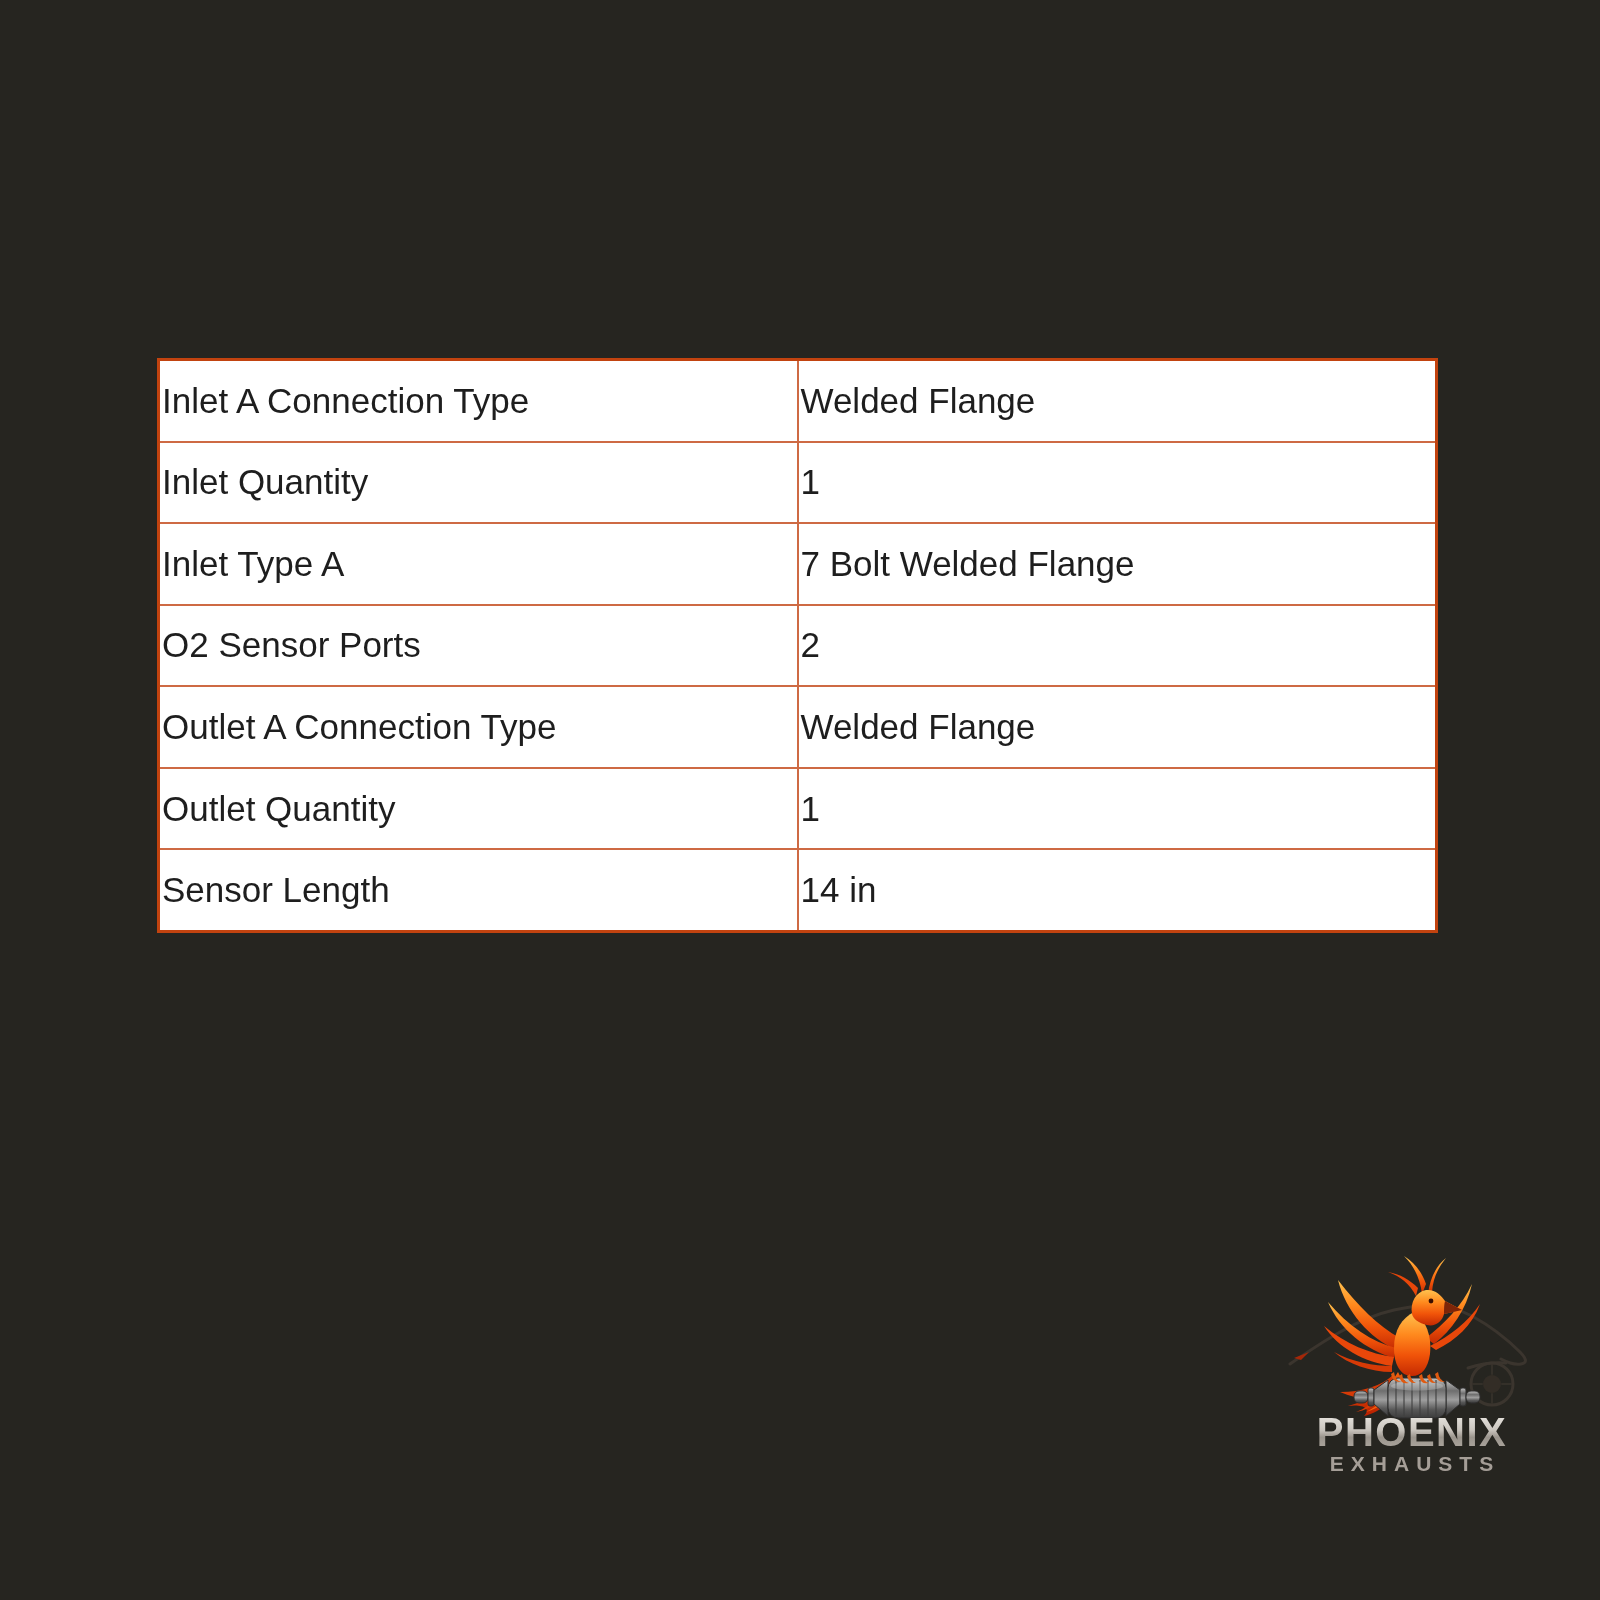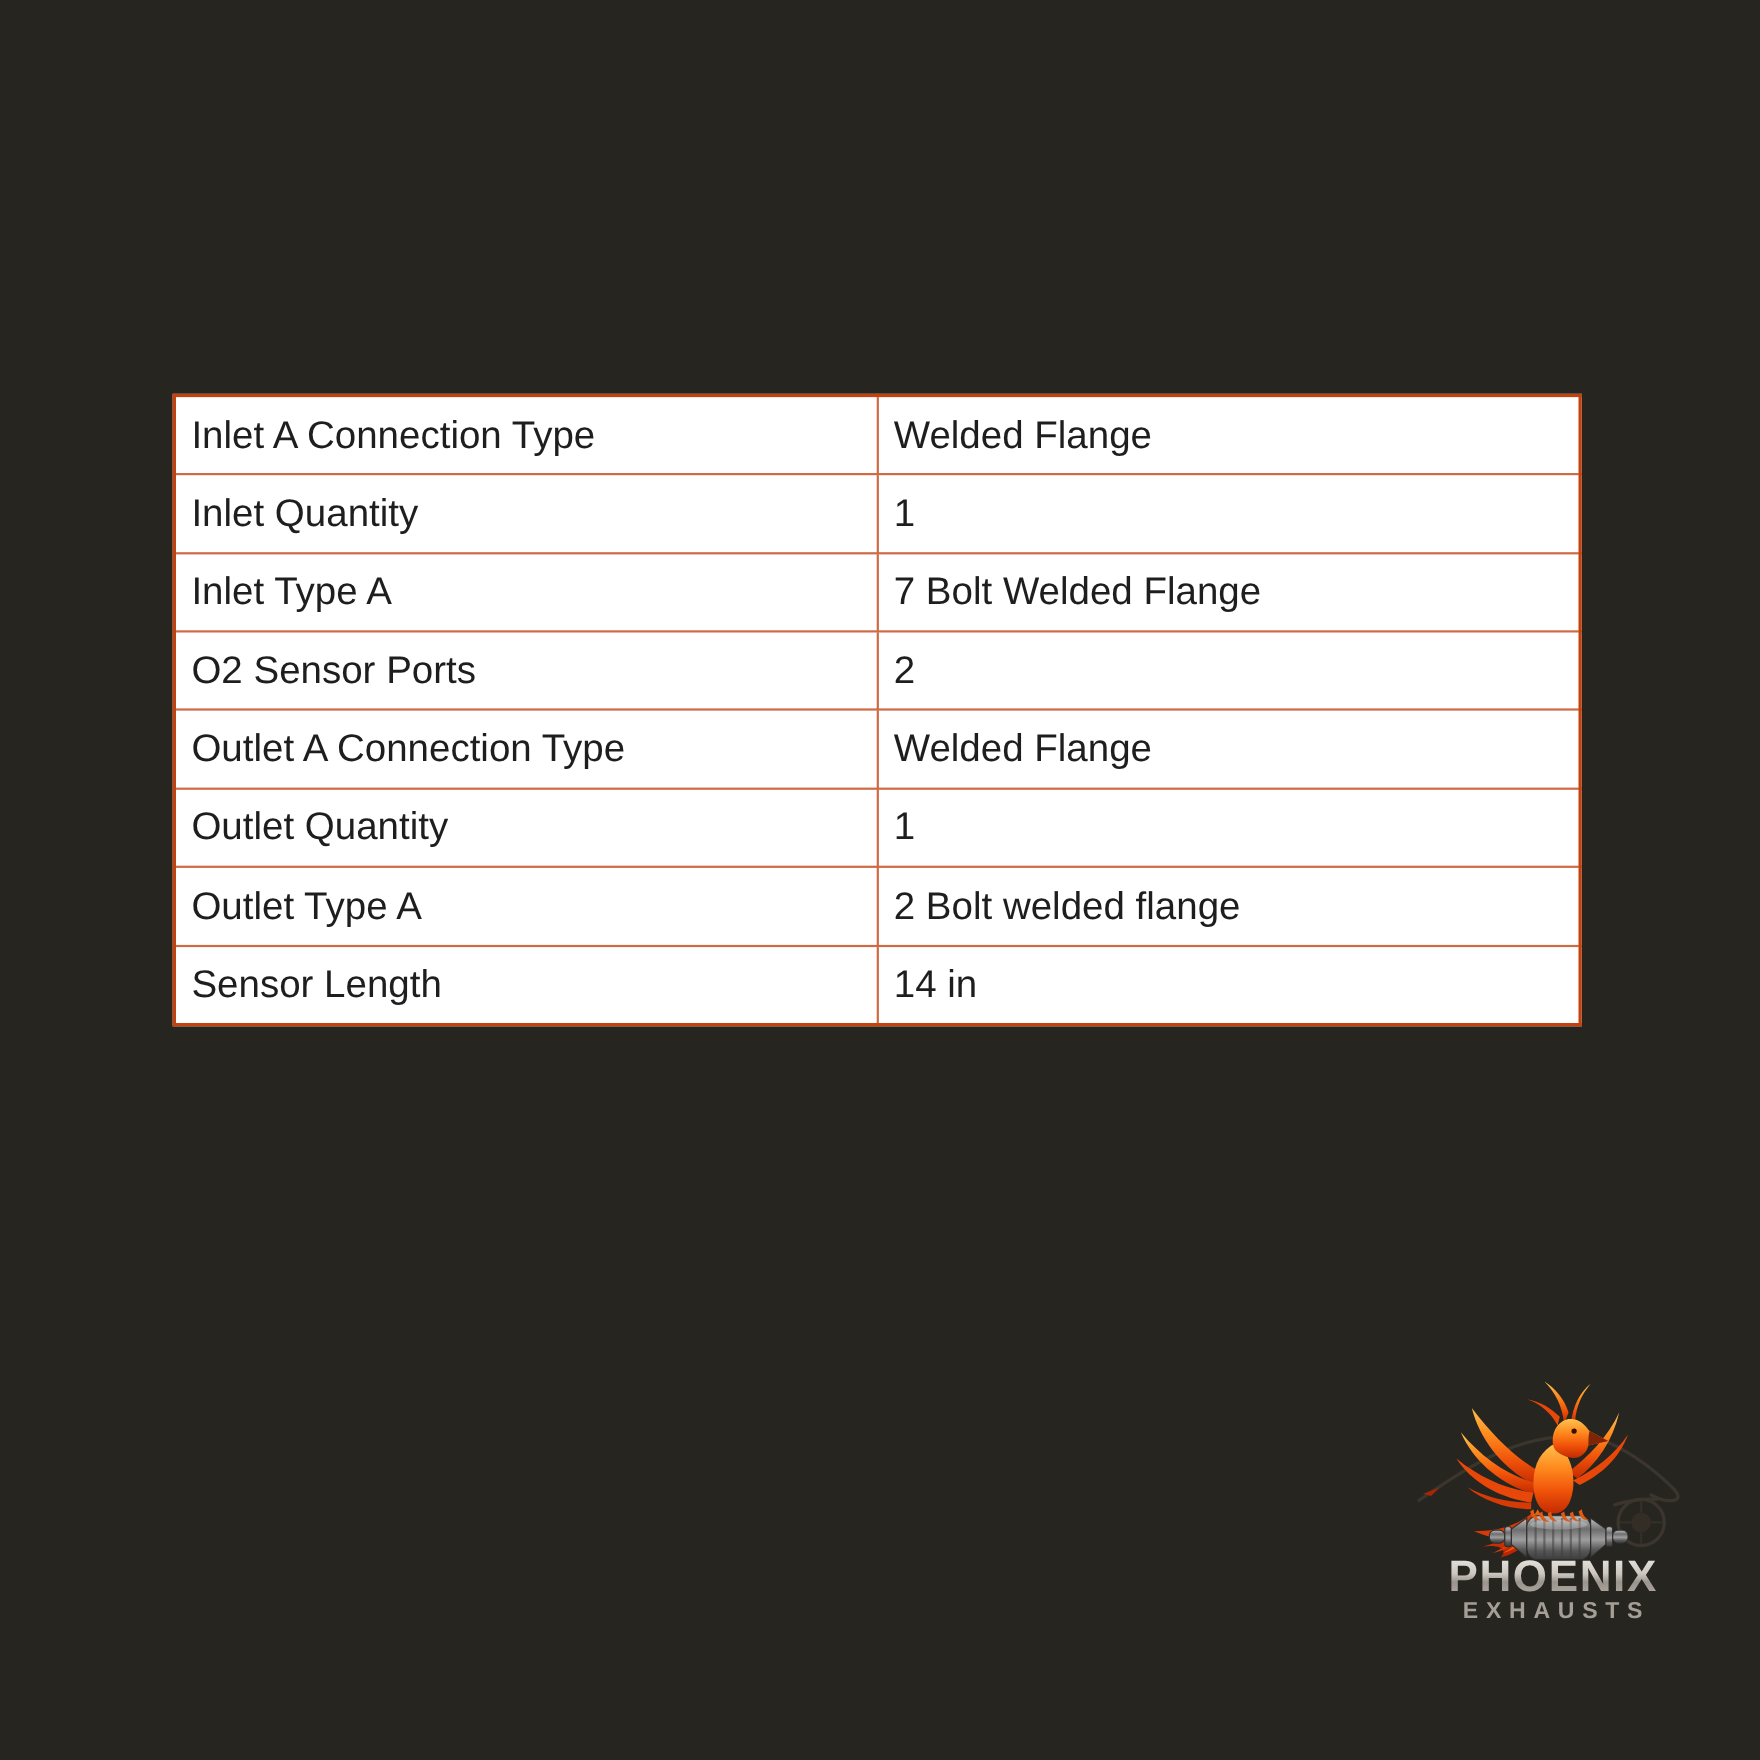--- a/index.html
+++ b/index.html
@@ -22,21 +22,21 @@
   }
   
   table.spec-table{
     position:absolute;left:157px;top:358px;width:1281px;height:575px;
     border-collapse:collapse;table-layout:fixed;
     border:3px solid #C2430F;background:#ffffff;
   }
   table.spec-table td{
     border:2px solid #CE6A44;background:#ffffff;
     width:50%;height:69px;vertical-align:middle;
-    font-size:35px;color:#1E1E1E;padding:0 0 0 14px;
+    font-size:35px;color:#1E1E1E;padding:0 0 0 2px;
     white-space:nowrap;overflow:hidden;
   }
   
   .brand-logo{position:absolute;left:1282px;top:1252px;width:260px;height:247px;}
   .brand-logo svg{display:block;width:260px;height:247px;}
 </style>
 </head>
 <body>
 
 <div class="canvas">
@@ -60,24 +60,20 @@
         <td>O2 Sensor Ports</td>
         <td>2</td>
       </tr>
       <tr>
         <td>Outlet A Connection Type</td>
         <td>Welded Flange</td>
       </tr>
       <tr>
         <td>Outlet Quantity</td>
         <td>1</td>
-      </tr>
-      <tr>
-        <td>Outlet Type A</td>
-        <td>2 Bolt welded flange</td>
       </tr>
       <tr>
         <td>Sensor Length</td>
         <td>14 in</td>
       </tr>
     </tbody>
   </table>
 
   <div class="brand-logo">
     <svg viewBox="0 0 260 247" xmlns="http://www.w3.org/2000/svg">

